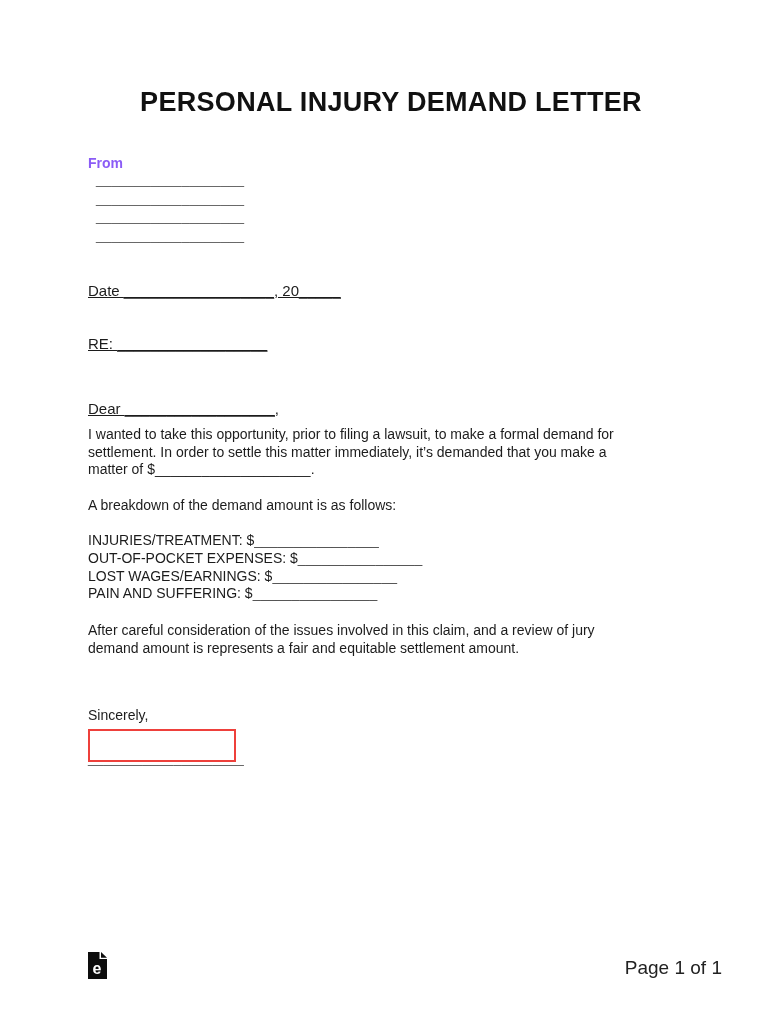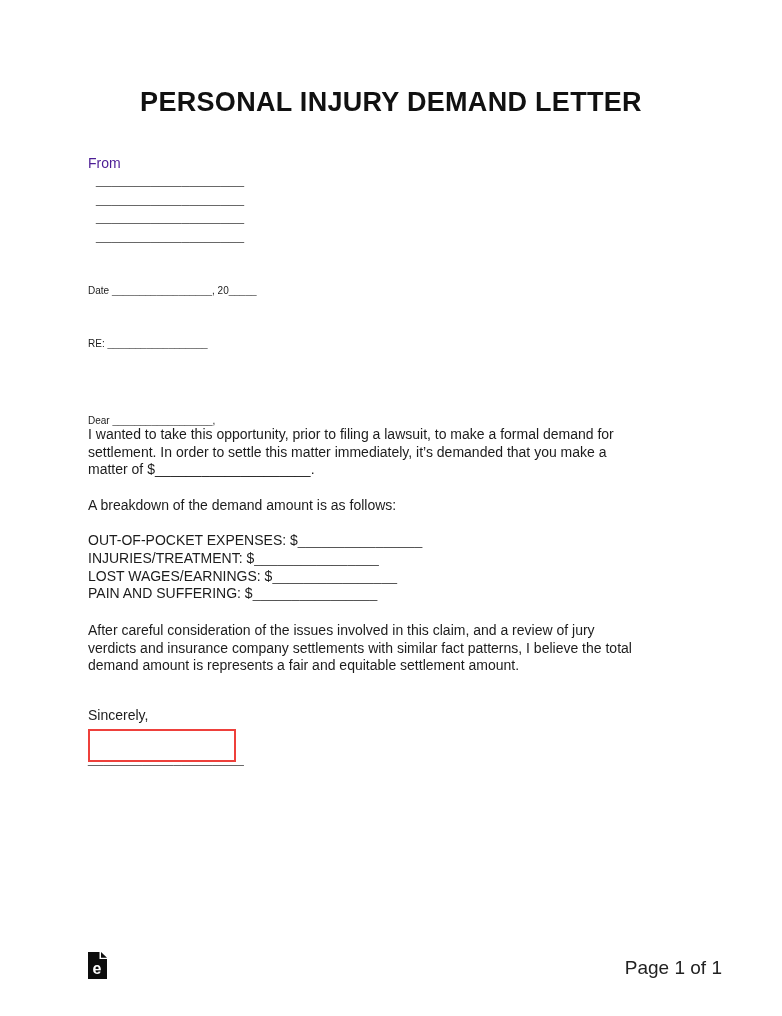--- a/index.html
+++ b/index.html
@@ -22,44 +22,45 @@
     font-size: 27px;
     font-weight: 700;
     letter-spacing: 0.3px;
     color: #111111;
   }
   .from-label {
     position: absolute;
     left: 88px;
     top: 155px;
     font-size: 14px;
-    font-weight: 400;
-    color: #4c1d95;
+    font-weight: 700;
+    color: #8b5cf6;
   }
   .from-lines {
     position: absolute;
     left: 88px;
     top: 170px;
     font-size: 14px;
     line-height: 18.5px;
     color: #606060;
     white-space: pre;
     margin-left: 8px;
   }
   .row {
     position: absolute;
     left: 88px;
-    font-size: 10px;
+    font-size: 15px;
     line-height: 18px;
     white-space: pre;
     color: #1c1c1c;
+    text-decoration: underline;
   }
   .row-date { top: 282px; }
   .row-re   { top: 335px; }
-  .row-dear { top: 412px; }
+  .row-dear { top: 400px; }
   .blank { color: #4d4d4d; }
   .para {
     position: absolute;
     left: 88px;
     width: 632px;
     font-size: 14px;
     line-height: 17.5px;
     color: #1c1c1c;
     white-space: pre;
   }
@@ -116,23 +117,23 @@
   <div class="row row-date"><span>Date </span><span class="blank">__________________</span><span>, 20</span><span class="blank">_____</span></div>
 
   <div class="row row-re"><span>RE: </span><span class="blank">__________________</span></div>
 
   <div class="row row-dear"><span>Dear </span><span class="blank">__________________</span><span>,</span></div>
 
   <div class="para para-1"><div>I wanted to take this opportunity, prior to filing a lawsuit, to make a formal demand for</div><div>settlement. In order to settle this matter immediately, it’s demanded that you make a</div><div>matter of $____________________.</div></div>
 
   <div class="para breakdown-intro">A breakdown of the demand amount is as follows:</div>
 
-  <div class="para breakdown-items"><div><span>OUT-OF-POCKET EXPENSES: $</span><span class="blank">________________</span></div><div><span>INJURIES/TREATMENT: $</span><span class="blank">________________</span></div><div><span>LOST WAGES/EARNINGS: $</span><span class="blank">________________</span></div><div><span>PAIN AND SUFFERING: $</span><span class="blank">________________</span></div></div>
+  <div class="para breakdown-items"><div><span>INJURIES/TREATMENT: $</span><span class="blank">________________</span></div><div><span>OUT-OF-POCKET EXPENSES: $</span><span class="blank">________________</span></div><div><span>LOST WAGES/EARNINGS: $</span><span class="blank">________________</span></div><div><span>PAIN AND SUFFERING: $</span><span class="blank">________________</span></div></div>
 
-  <div class="para para-2"><div>After careful consideration of the issues involved in this claim, and a review of jury</div><div>verdicts and insurance company settlements with similar fact patterns, I believe the total</div><div>demand amount is represents a fair and equitable settlement amount.</div></div>
+  <div class="para para-2"><div>After careful consideration of the issues involved in this claim, and a review of jury</div><div>demand amount is represents a fair and equitable settlement amount.</div></div>
 
   <div class="para sincerely">Sincerely,</div>
 
   <div class="sig-line">____________________</div>
 
   <div class="sig-box"></div>
 
   <svg class="logo" viewBox="0 0 19 27" xmlns="http://www.w3.org/2000/svg">
     <path d="M0 0 H11.5 V7 H19 V27 H0 Z" fill="#0d0d0d"></path>
     <path d="M13 0 L19 5.8 H13 Z" fill="#0d0d0d"></path>

